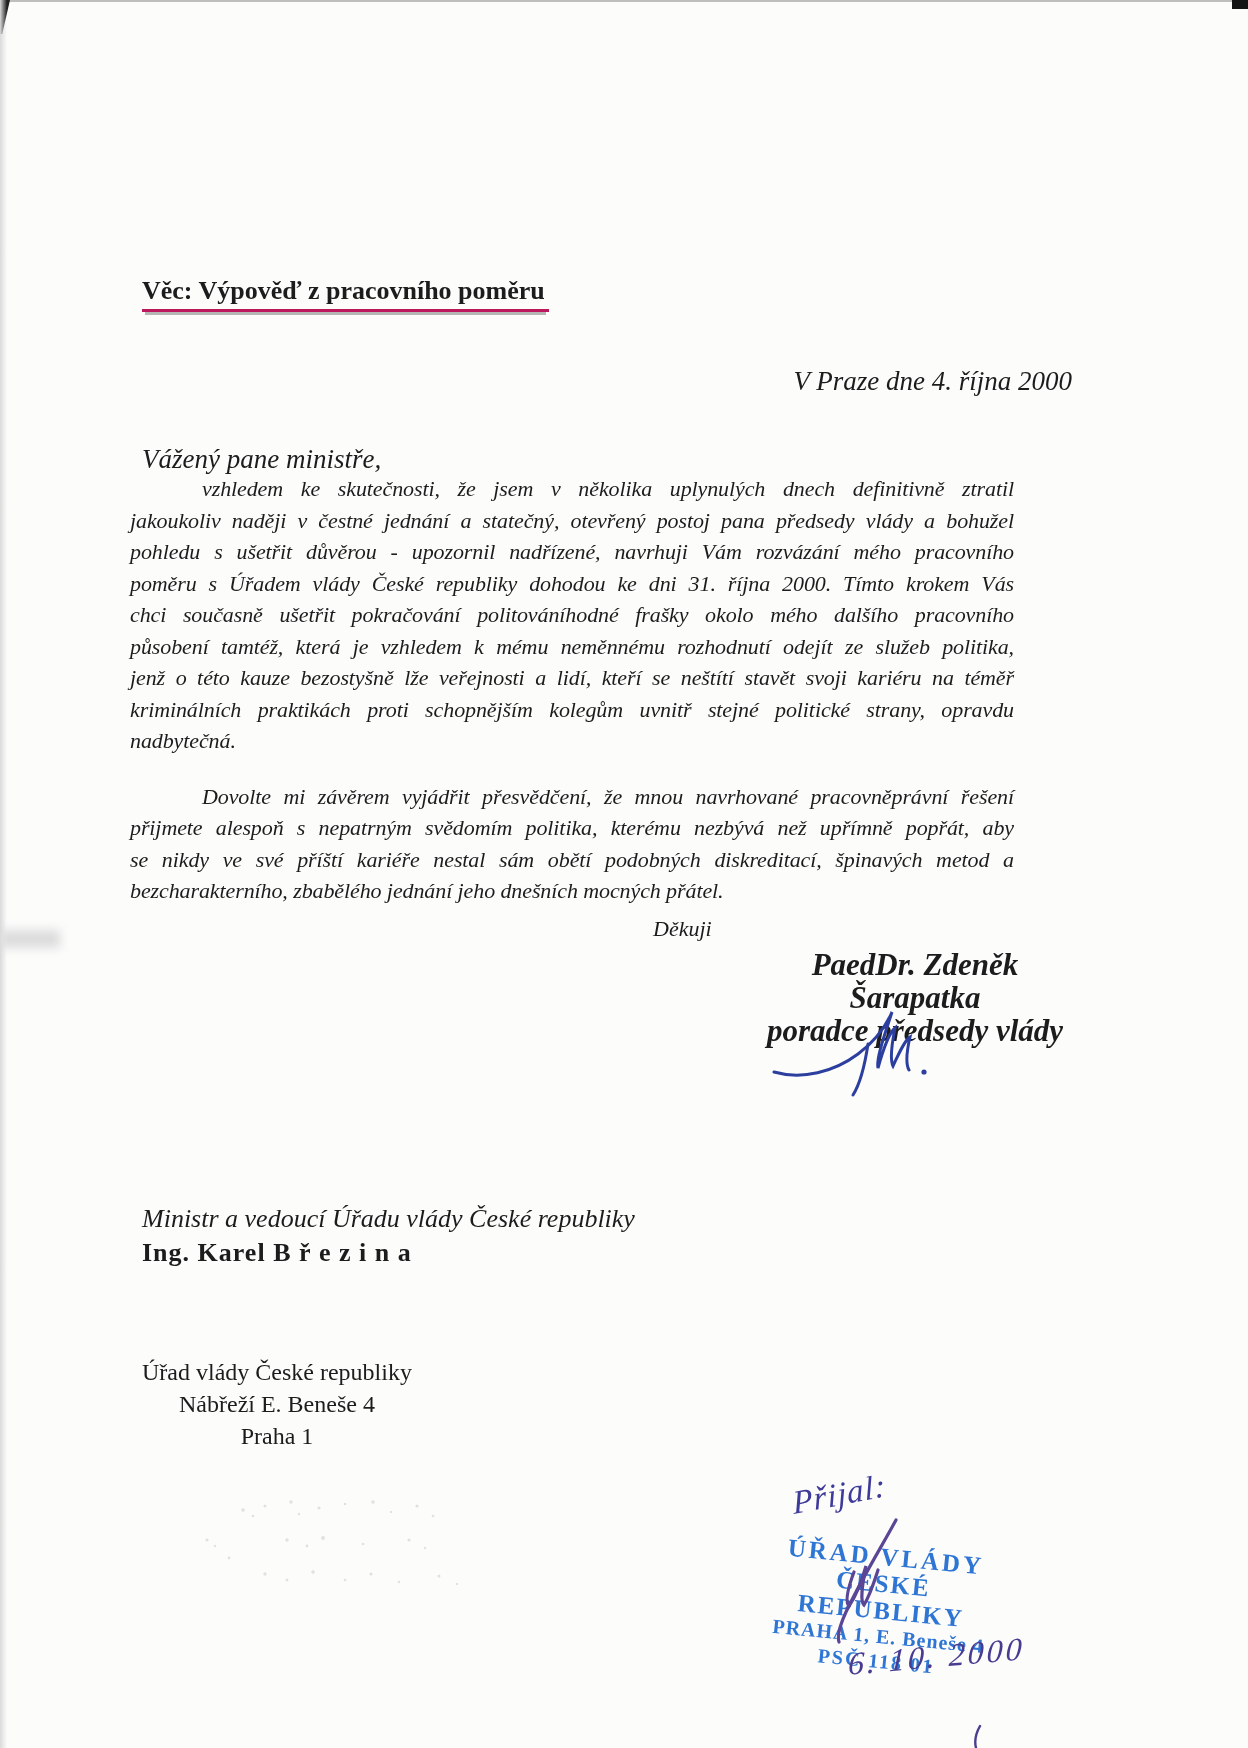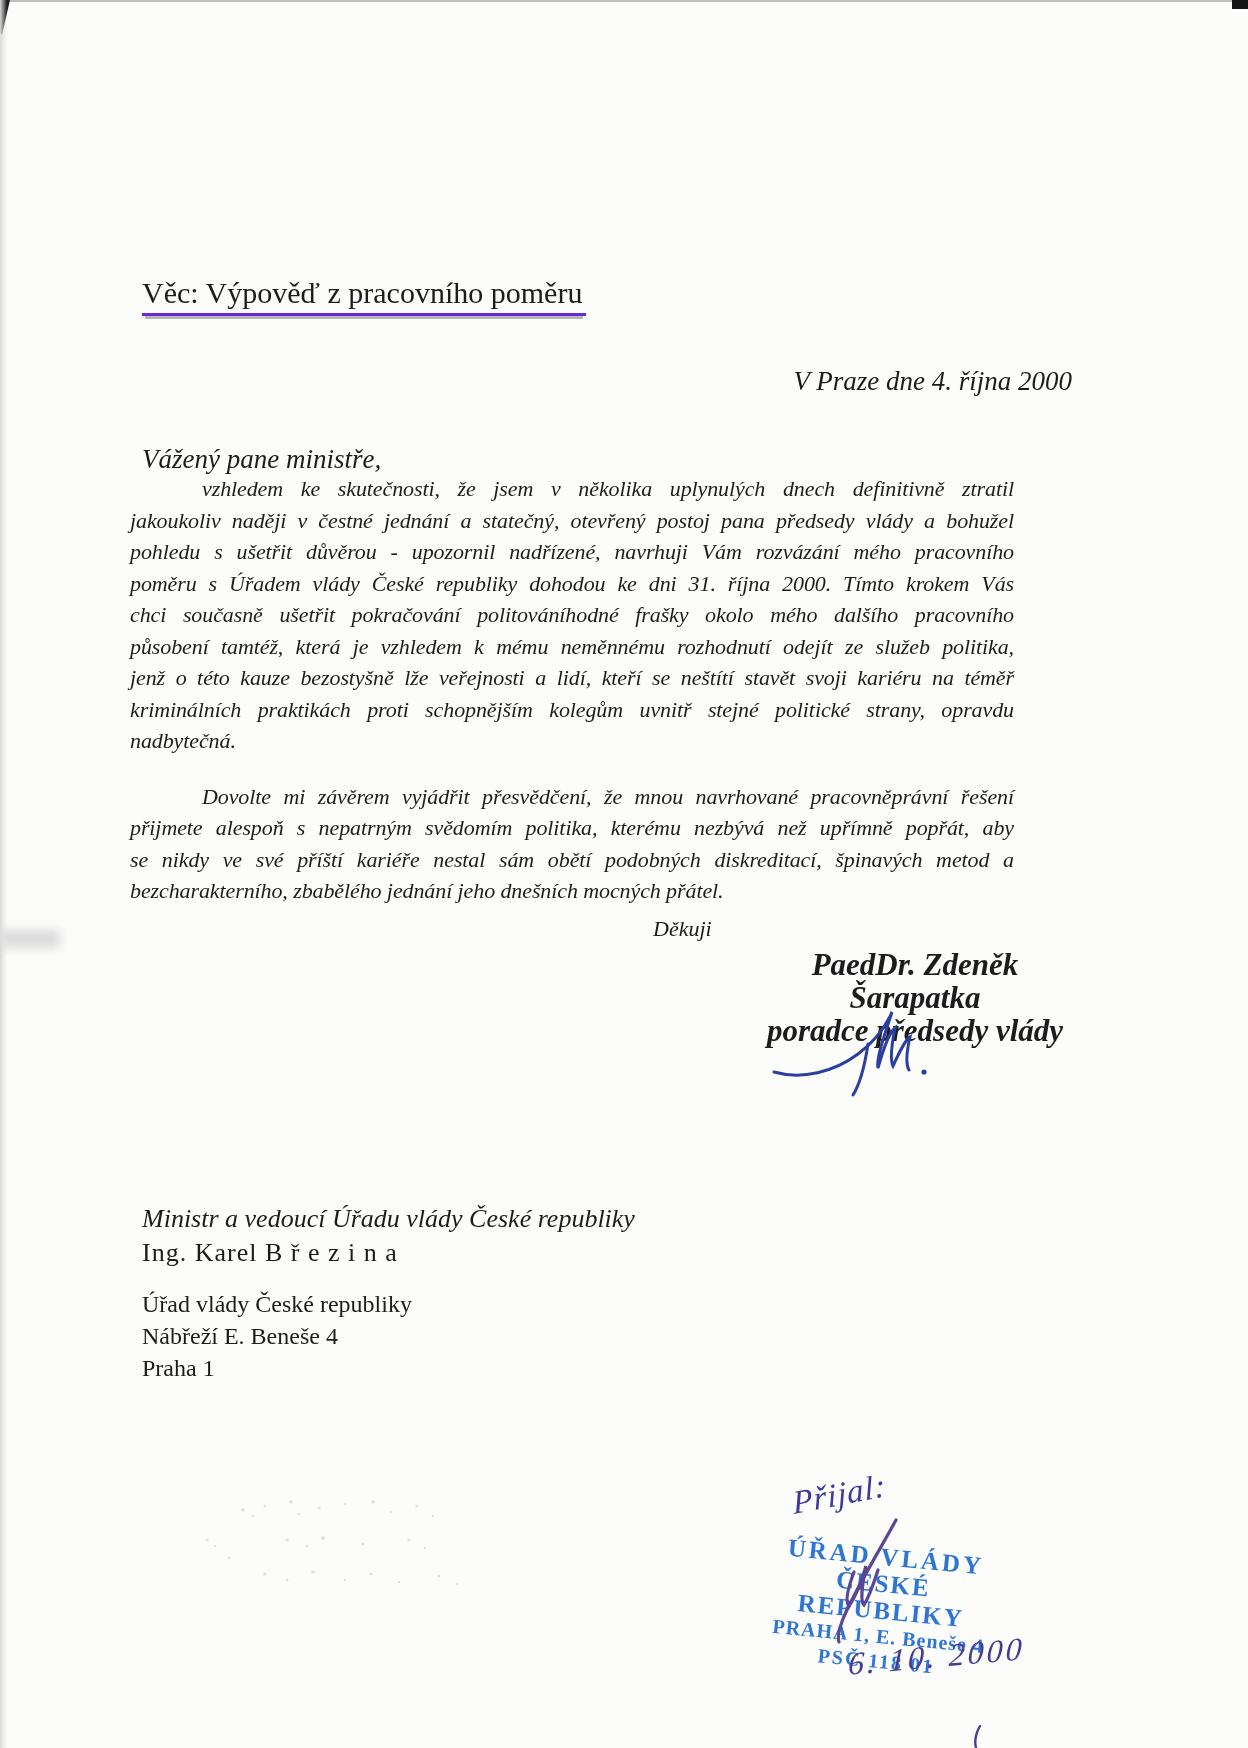--- a/index.html
+++ b/index.html
@@ -14,39 +14,39 @@
   }
   
   .top-edge-line{position:absolute;top:0;left:0;width:100%;height:2px;background:#8a8a8a;opacity:.55;}
   .corner-tl{position:absolute;top:0;left:0;width:10px;height:34px;background:#1e1e1e;
     clip-path:polygon(0 0,100% 0,22% 100%,0 100%);}
   .corner-tr{position:absolute;top:0;right:0;width:16px;height:9px;background:#141414;}
   .left-strip{position:absolute;top:0;bottom:0;left:0;width:7px;
     background:linear-gradient(to right,#dadada,rgba(255,255,255,0));}
   .left-smudge{position:absolute;left:0;top:930px;width:60px;height:18px;background:#dcdcdc;filter:blur(5px);}
   
-  .subject{position:absolute;left:142px;top:276px;font-size:30px;font-weight:normal;
-    border-bottom:3px solid #6d28d9;box-shadow:0 6px 0 -3px rgba(0,0,0,.28);padding:0 4px 3px 0;}
+  .subject{position:absolute;left:142px;top:276px;font-size:26px;font-weight:bold;
+    border-bottom:3px solid #be185d;box-shadow:0 6px 0 -3px rgba(0,0,0,.28);padding:0 4px 3px 0;}
   .dateline{position:absolute;right:176px;top:366px;font-size:27px;font-style:italic;}
   .salutation{position:absolute;left:142px;top:400px;font-size:27px;font-style:italic;margin-top:44px;}
   
   .body{position:absolute;left:130px;top:449px;width:884px;font-size:22px;font-style:italic;
     line-height:31.5px;letter-spacing:-0.1px;}
   .pline{text-align:justify;text-align-last:justify;white-space:normal;}
   .pline.lastline{text-align-last:left;}
   .pline.indent{text-indent:72px;margin-top:24px;}
   .pline .bold{font-weight:normal;}
   .thanks{position:absolute;left:653px;top:916px;font-size:22px;font-style:italic;}
   .signer{position:absolute;left:745px;top:948px;width:340px;text-align:center;
     font-size:31px;font-style:italic;line-height:33px;font-weight:bold;}
   .sig-main{position:absolute;left:768px;top:1000px;}
   
   .addr-role{position:absolute;left:142px;top:1204px;font-size:26px;font-style:italic;}
-  .addr-name{position:absolute;left:142px;top:1238px;font-size:26px;font-weight:normal;letter-spacing:1px;}
-  .addr-org{position:absolute;left:142px;top:1288px;font-size:24px;line-height:32px;}
+  .addr-name{position:absolute;left:142px;top:1238px;font-size:26px;font-weight:bold;letter-spacing:1px;}
+  .addr-org{position:absolute;left:142px;top:1356px;font-size:24px;line-height:32px;text-align:center;}
   
   .pencil{position:absolute;left:195px;top:1488px;opacity:.55;}
   .received-note{position:absolute;left:792px;top:1476px;font-size:33px;font-style:italic;
     color:#3e3a99;transform:rotate(-11deg) skewX(-6deg);letter-spacing:1px;}
   .stamp{position:absolute;left:750px;top:1543px;width:262px;text-align:center;
     color:#2f76d4;font-weight:bold;transform:rotate(5.5deg);}
   .stamp .l1{font-size:25px;letter-spacing:3px;line-height:27px;}
   .stamp .l2{font-size:25px;letter-spacing:2px;line-height:27px;}
   .stamp .l3{font-size:20px;letter-spacing:1px;line-height:25px;}
   .stamp .l4{font-size:20px;letter-spacing:2px;line-height:25px;}

